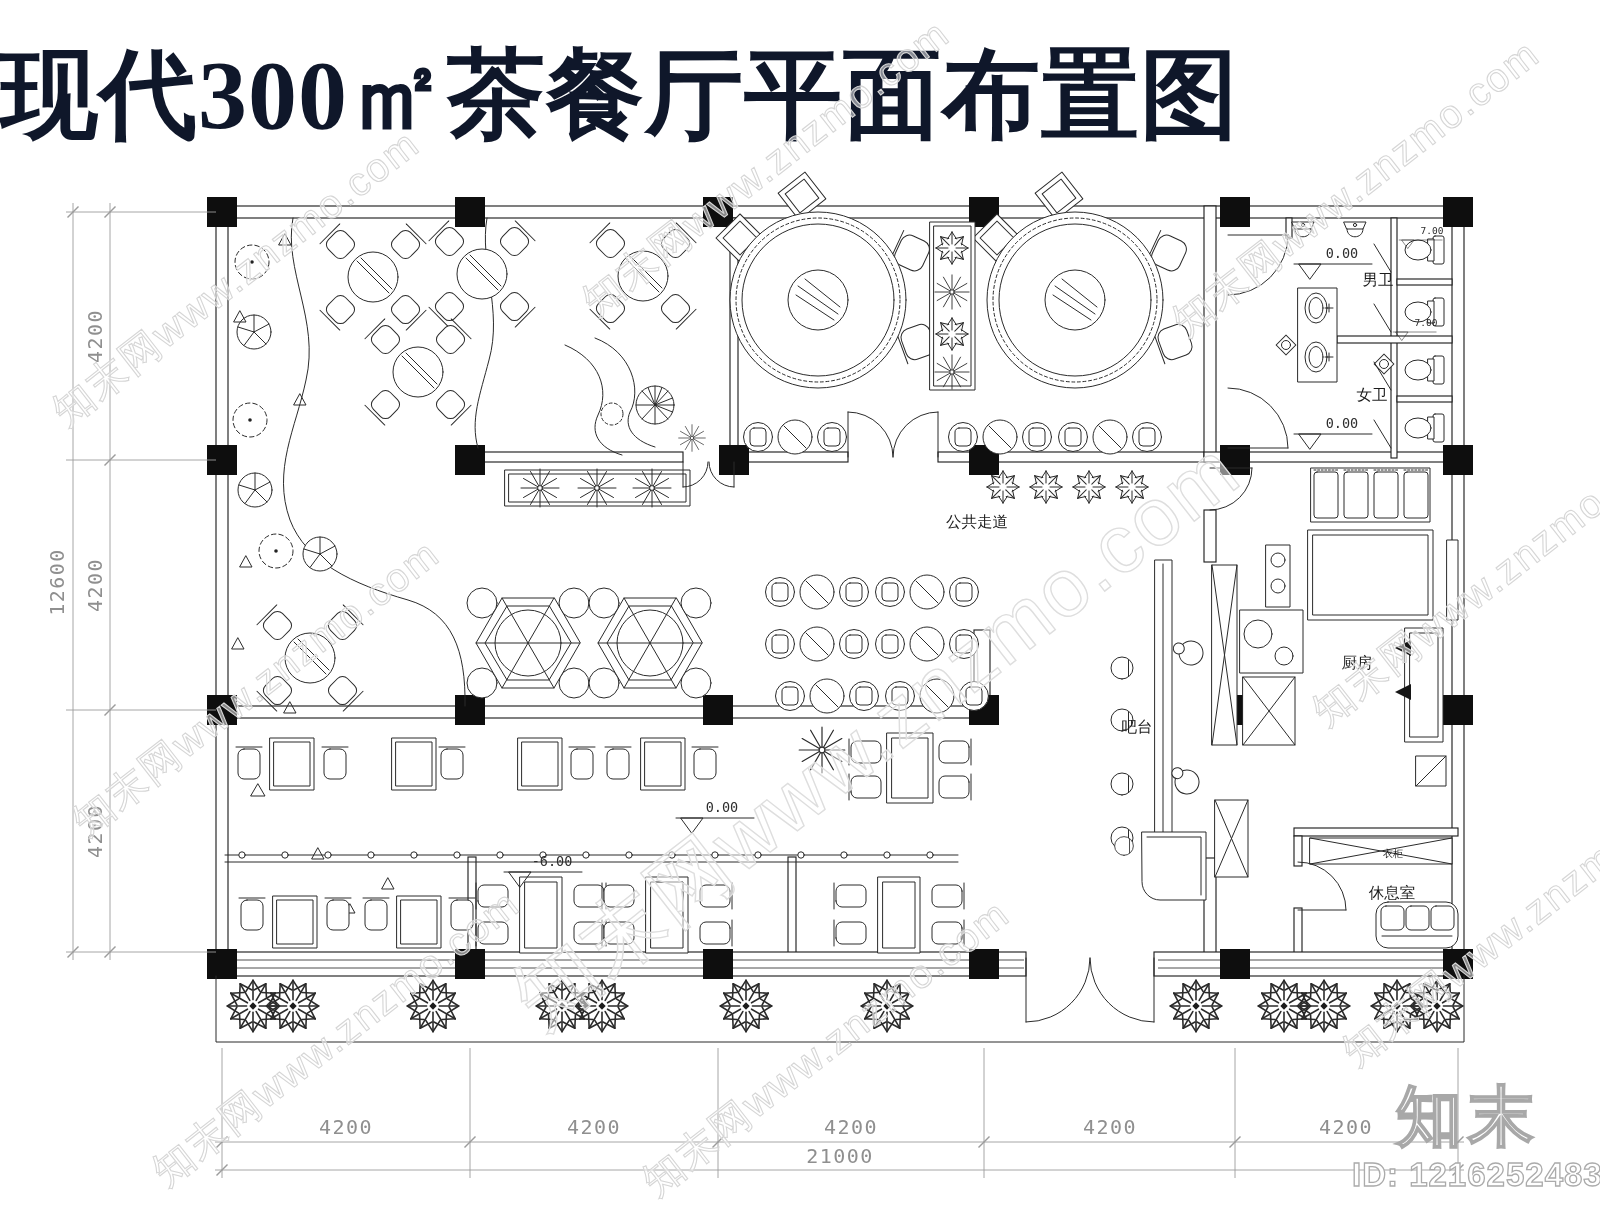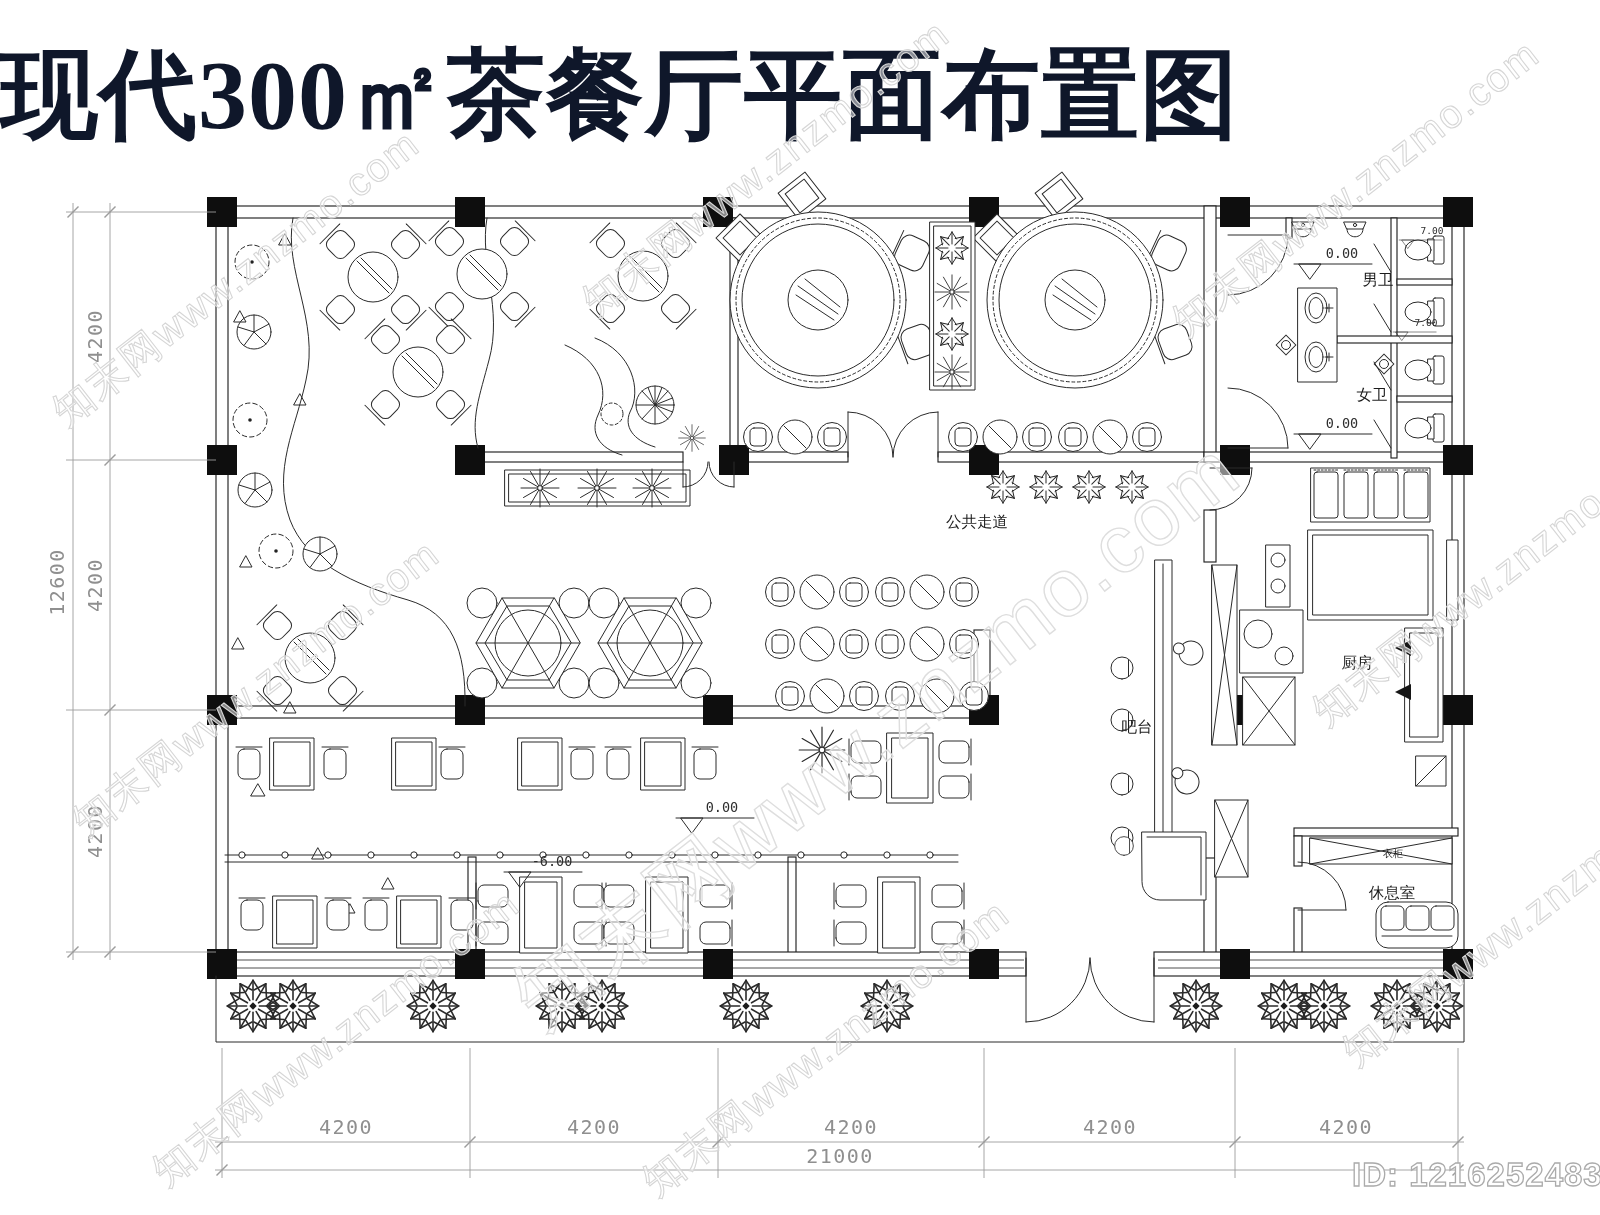--- a/index.html
+++ b/index.html
@@ -616,15 +616,16 @@
   <div class="wm" style="left:10px;top:250px;">知末网www.znzmo.com</div>
   <div class="wm" style="left:540px;top:140px;">知末网www.znzmo.com</div>
   <div class="wm" style="left:1130px;top:160px;">知末网www.znzmo.com</div>
   <div class="wm" style="left:30px;top:660px;">知末网www.znzmo.com</div>
   <div class="wm" style="left:1270px;top:550px;">知末网www.znzmo.com</div>
   <div class="wm" style="left:110px;top:1010px;">知末网www.znzmo.com</div>
   <div class="wm" style="left:600px;top:1020px;">知末网www.znzmo.com</div>
   <div class="wm" style="left:1300px;top:890px;">知末网www.znzmo.com</div>
   <div class="wm big" style="left:430px;top:680px;">知末网www.znzmo.com</div>
 
+  <div class="brand">知末</div>
   <div class="idtag">ID: 1216252483</div>
 
 </div>
 
 </body></html>

